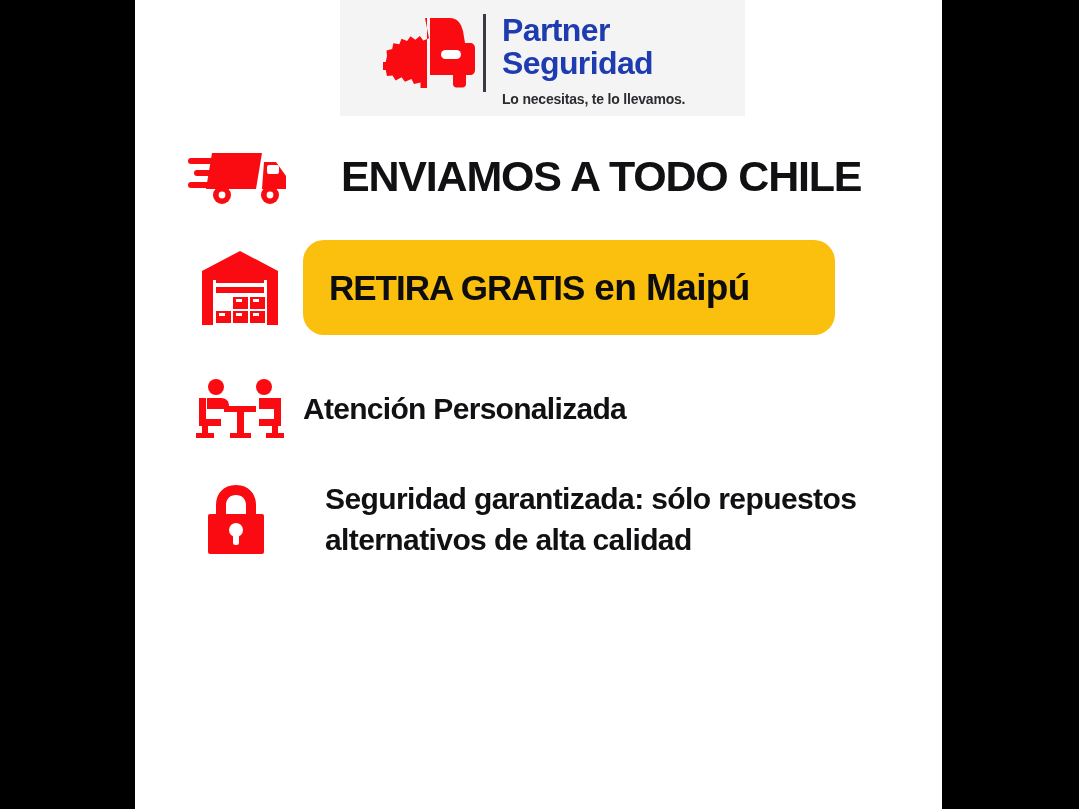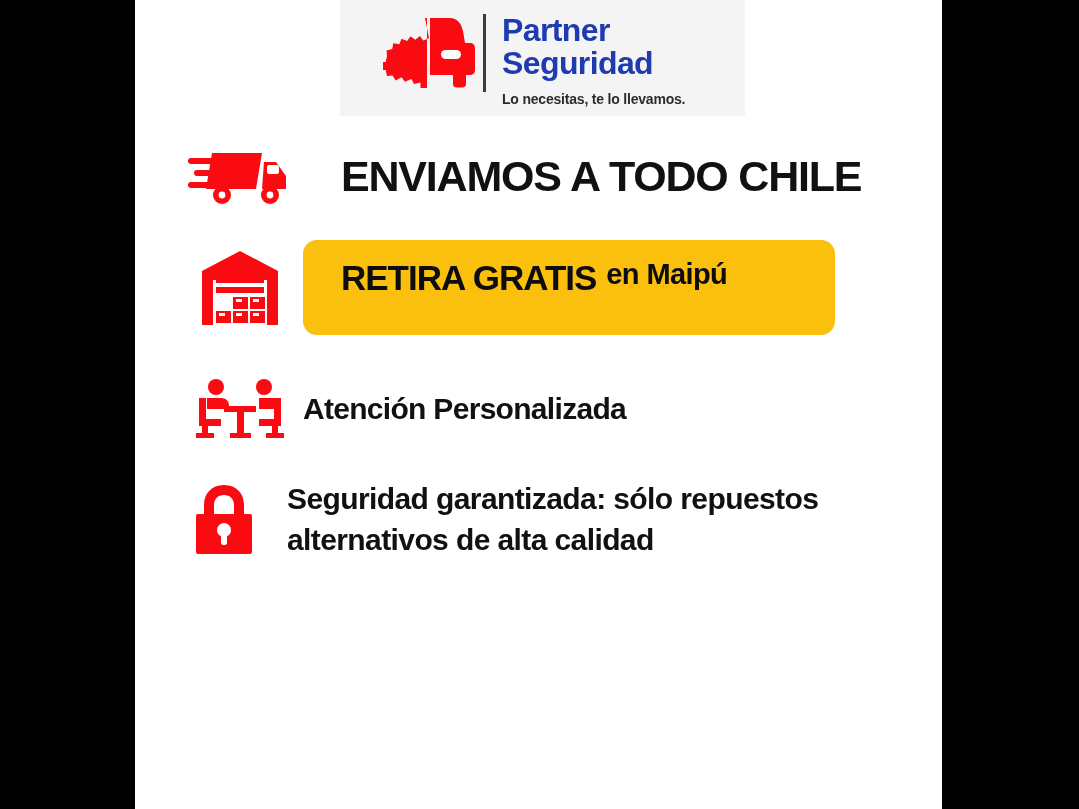--- a/index.html
+++ b/index.html
@@ -114,53 +114,54 @@
     letter-spacing: -1.2px;
     text-transform: uppercase;
     padding-left: 8px;
     margin-left: 38px;
   }
 
   
   #row-pickup { left: 50px; top: 240px; width: 800px; }
   #pickup-pill {
     background: #fbbf0e;
-    border-radius: 14px;
-    padding: 18px 38px;
+    border-radius: 21px;
+    padding: 18px 26px;
     width: 532px;
     box-sizing: border-box;
     height: 95px;
     display: flex;
+    align-items: center;
     margin-left: 8px;
   }
   .pickup-strong {
     font-size: 35px;
     letter-spacing: -1px;
     font-weight: bold;
     color: #0d0d0f;
   }
   .pickup-soft {
-    font-size: 29px;
+    font-size: 37px;
     letter-spacing: -0.6px;
     font-weight: bold;
     color: #0d0d0f;
     margin-left: 10px;
   }
 
   
   #row-attention { left: 50px; top: 378px; width: 760px; }
   #row-attention .feat-text {
     font-size: 30px;
     line-height: 36px;
     letter-spacing: -0.7px;
     padding-left: 8px;
   }
 
   
-  #row-security { left: 34px; top: 478px; width: 760px; }
+  #row-security { left: 46px; top: 478px; width: 760px; gap: 26px; }
   #row-security .feat-text {
     font-size: 30px;
     line-height: 41px;
     letter-spacing: -0.6px;
     padding-left: 8px;
     max-width: 570px;
   }
 
   
   #row-warranty { left: 50px; top: 665px; width: 780px; }

